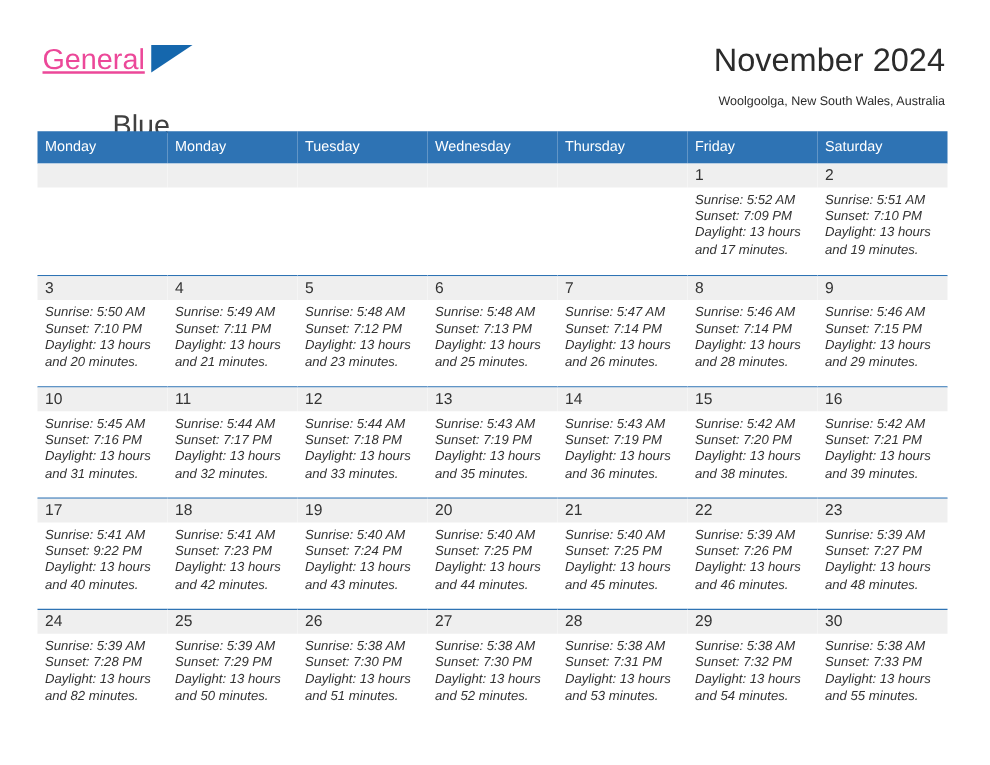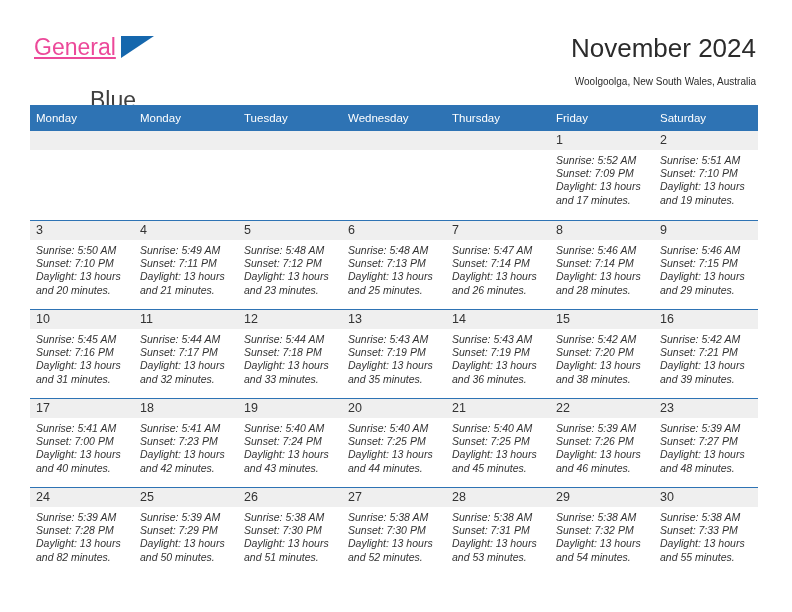--- a/index.html
+++ b/index.html
@@ -403,21 +403,21 @@
             </div>
           </td>
       </tr>
 
       <tr>
         <td>
             <div class="cell">
               <div class="daynum-band">17</div>
               <div class="cell-body">
                 <div>Sunrise: 5:41 AM</div>
-                <div>Sunset: 7:00 PM</div>
+                <div>Sunset: 9:22 PM</div>
                 <div>Daylight: 13 hours</div>
                 <div>and 40 minutes.</div>
               </div>
             </div>
           </td>
         <td>
             <div class="cell">
               <div class="daynum-band">18</div>
               <div class="cell-body">
                 <div>Sunrise: 5:41 AM</div>

